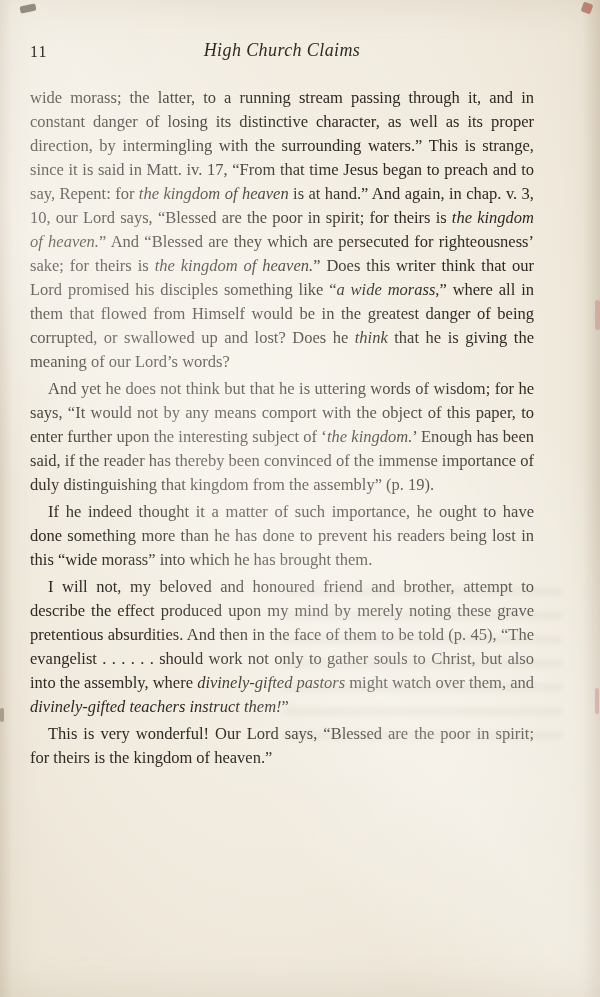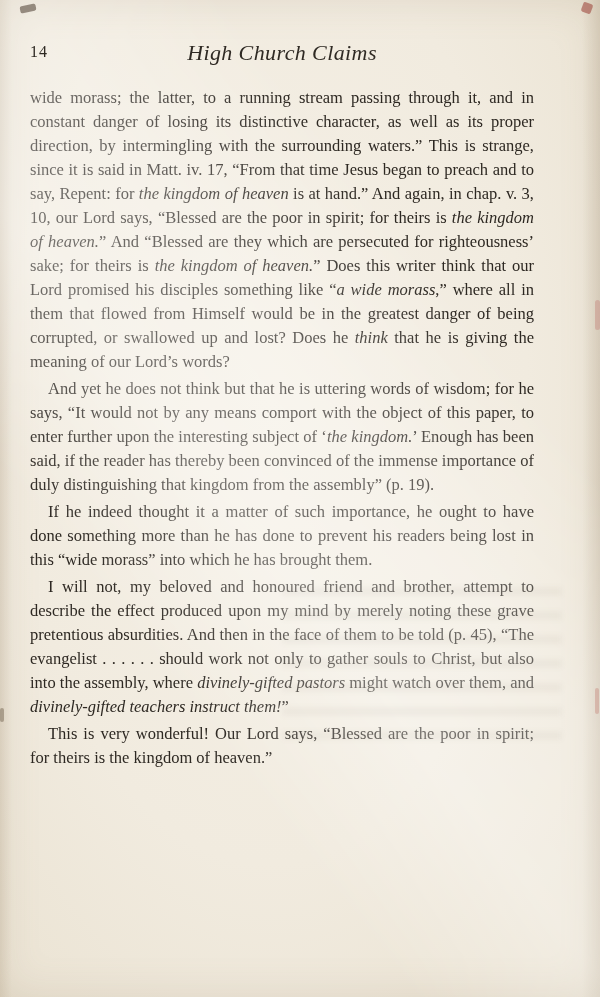--- a/index.html
+++ b/index.html
@@ -29,21 +29,21 @@
     position: absolute;
     left: 0;
     top: 3px;
     font-size: 16px;
     letter-spacing: 1px;
   }
   .running-title {
     display: block;
     text-align: center;
     font-style: italic;
-    font-size: 22px;
+    font-size: 18px;
     letter-spacing: 0.4px;
     color: #2f2a24;
   }
   .body-text {
     margin: 20px 66px 0 30px;
     font-size: 16.5px;
     line-height: 24px;
     text-align: justify;
   }
   .para {
@@ -106,21 +106,21 @@
 
   <div class="artifact watermark"></div>
   <div class="artifact showthrough"></div>
   <div class="artifact corner-tl"></div>
   <div class="artifact corner-tr"></div>
   <div class="artifact edge-r1"></div>
   <div class="artifact edge-r2"></div>
   <div class="artifact edge-l1"></div>
 
   <div class="header">
-    <span class="pagenum">14</span>
+    <span class="pagenum">11</span>
     <span class="running-title">High Church Claims</span>
   </div>
 
   <div class="body-text">
     <p class="para first"><span>wide morass; the latter, to a running stream passing through it, and in constant danger of losing its distinctive character, as well as its proper direction, by intermingling with the surrounding waters.”  This is strange, since it is said in Matt. iv. 17, “From that time Jesus began to preach and to say, Repent: for </span><span class="it">the kingdom of heaven</span><span> is at hand.” And again, in chap. v. 3, 10, our Lord says, “Blessed are the poor in spirit; for theirs is </span><span class="it">the kingdom of heaven.</span><span>” And “Blessed are they which are persecuted for righteousness’ sake; for theirs is </span><span class="it">the kingdom of heaven.</span><span>”  Does this writer think that our Lord promised his disciples something like “</span><span class="it">a wide morass</span><span>,” where all in them that flowed from Himself would be in the greatest danger of being corrupted, or swallowed up and lost?  Does he </span><span class="it">think</span><span> that he is giving the meaning of our Lord’s words?</span></p>
     <p class="para"><span>And yet he does not think but that he is uttering words of wisdom; for he says, “It would not by any means comport with the object of this paper, to enter further upon the interesting subject of ‘</span><span class="it">the kingdom.</span><span>’  Enough has been said, if the reader has thereby been convinced of the immense importance of duly distinguishing that kingdom from the assembly” (p. 19).</span></p>
     <p class="para"><span>If he indeed thought it a matter of such importance, he ought to have done something more than he has done to prevent his readers being lost in this “wide morass” into which he has brought them.</span></p>
     <p class="para"><span>I will not, my beloved and honoured friend and brother, attempt to describe the effect produced upon my mind by merely noting these grave pretentious absurdities.  And then in the face of them to be told (p. 45), “The evangelist . . . . . . should work not only to gather souls to Christ, but also into the assembly, where </span><span class="it">divinely-gifted pastors</span><span> might watch over them, and </span><span class="it">divinely-gifted teachers instruct them!</span><span>”</span></p>
     <p class="para"><span>This is very wonderful!  Our Lord says, “Blessed are the poor in spirit; for theirs is the kingdom of heaven.”</span></p>
   </div>

